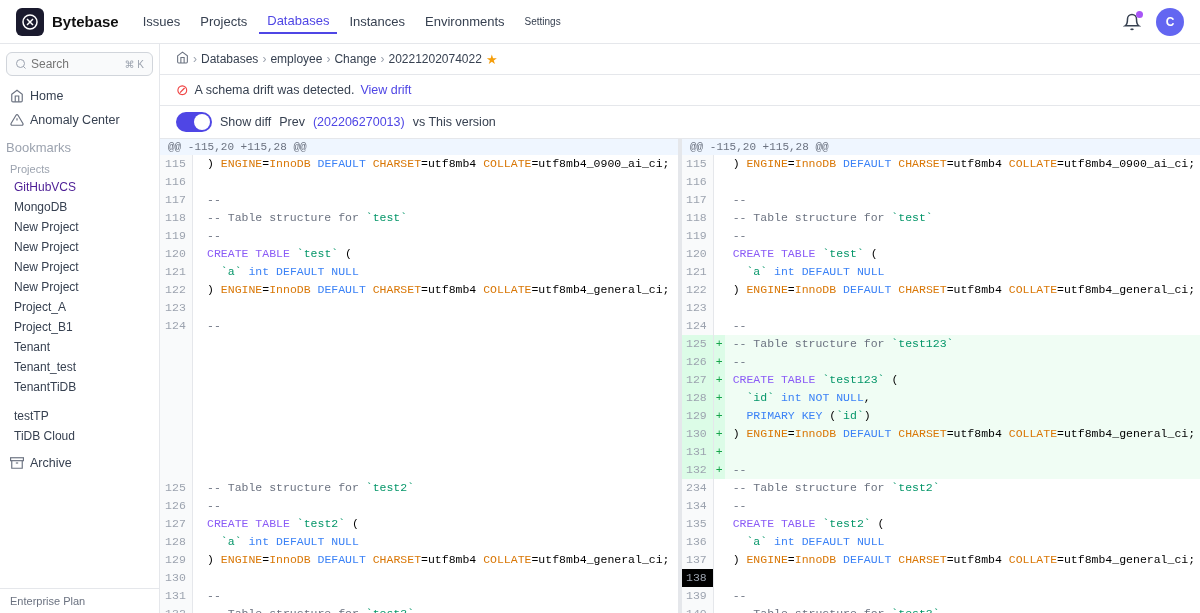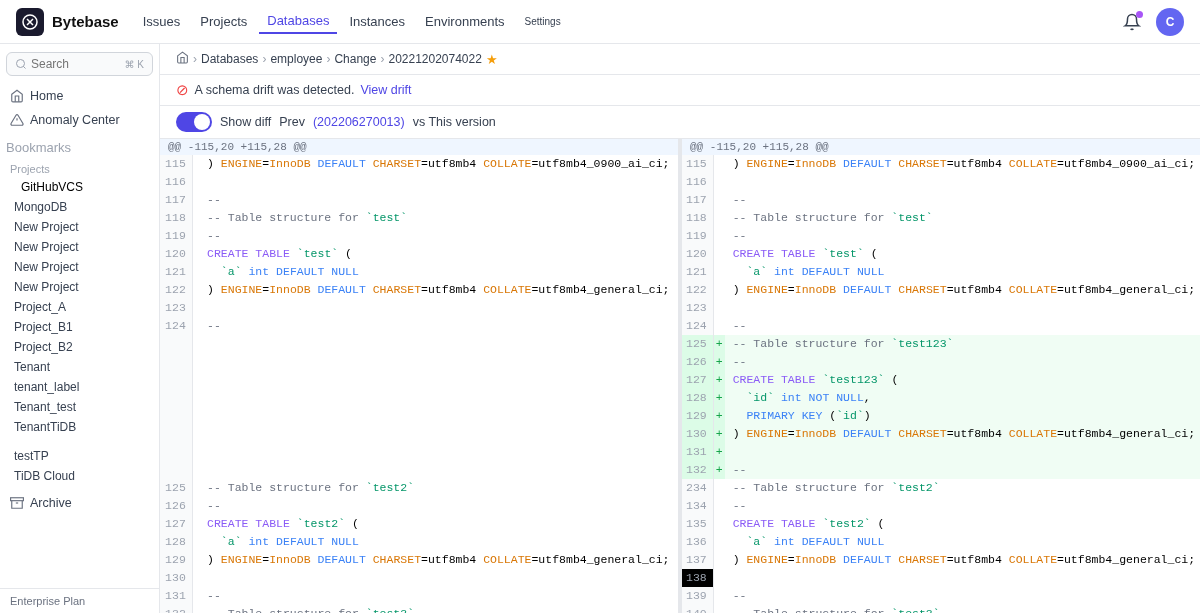--- a/index.html
+++ b/index.html
@@ -60,31 +60,29 @@
           <path d="M10.29 3.86L1.82 18a2 2 0 0 0 1.71 3h16.94a2 2 0 0 0 1.71-3L13.71 3.86a2 2 0 0 0-3.42 0z"></path>
           <line x1="12" y1="9" x2="12" y2="13"></line>
           <line x1="12" y1="17" x2="12.01" y2="17"></line>
         </svg>
       <span>Anomaly Center</span>
     </div>
 
     <div style="font-size:13px;color:#9ca3af;padding:8px 6px 2px;">Bookmarks</div>
     <div style="font-size:11px;color:#9ca3af;padding:6px 10px 2px;">Projects</div>
 
-    <div style="padding:3px 10px 3px 21px;font-size:12px;color:#000000;cursor:pointer;">GitHubVCS</div>
+    <div style="padding:3px 10px 3px 14px;font-size:12px;color:#4c1d95;cursor:pointer;">GitHubVCS</div>
     <div style="padding:3px 10px 3px 14px;font-size:12px;color:#374151;cursor:pointer;">MongoDB</div>
     <div style="padding:3px 10px 3px 14px;font-size:12px;color:#374151;cursor:pointer;">New Project</div>
     <div style="padding:3px 10px 3px 14px;font-size:12px;color:#374151;cursor:pointer;">New Project</div>
     <div style="padding:3px 10px 3px 14px;font-size:12px;color:#374151;cursor:pointer;">New Project</div>
     <div style="padding:3px 10px 3px 14px;font-size:12px;color:#374151;cursor:pointer;">New Project</div>
     <div style="padding:3px 10px 3px 14px;font-size:12px;color:#374151;cursor:pointer;">Project_A</div>
     <div style="padding:3px 10px 3px 14px;font-size:12px;color:#374151;cursor:pointer;">Project_B1</div>
-    <div style="padding:3px 10px 3px 14px;font-size:12px;color:#374151;cursor:pointer;">Project_B2</div>
     <div style="padding:3px 10px 3px 14px;font-size:12px;color:#374151;cursor:pointer;">Tenant</div>
-    <div style="padding:3px 10px 3px 14px;font-size:12px;color:#374151;cursor:pointer;">tenant_label</div>
     <div style="padding:3px 10px 3px 14px;font-size:12px;color:#374151;cursor:pointer;">Tenant_test</div>
     <div style="padding:3px 10px 3px 14px;font-size:12px;color:#374151;cursor:pointer;">TenantTiDB</div>
     <div style="padding:3px 10px 3px 14px;font-size:12px;color:#374151;cursor:pointer;margin-top:9px;">testTP</div>
     <div style="padding:3px 10px 3px 14px;font-size:12px;color:#374151;cursor:pointer;">TiDB Cloud</div>
 
     <div style="display:flex;align-items:center;gap:6px;padding:6px 10px;cursor:pointer;color:#374151;font-size:12.5px;margin-top:4px;">
       <svg width="14" height="14" viewBox="0 0 24 24" fill="none" stroke="#6b7280" stroke-width="2">
           <polyline points="21 8 21 21 3 21 3 8"></polyline>
           <rect x="1" y="3" width="22" height="5"></rect>
           <line x1="10" y1="12" x2="14" y2="12"></line>

